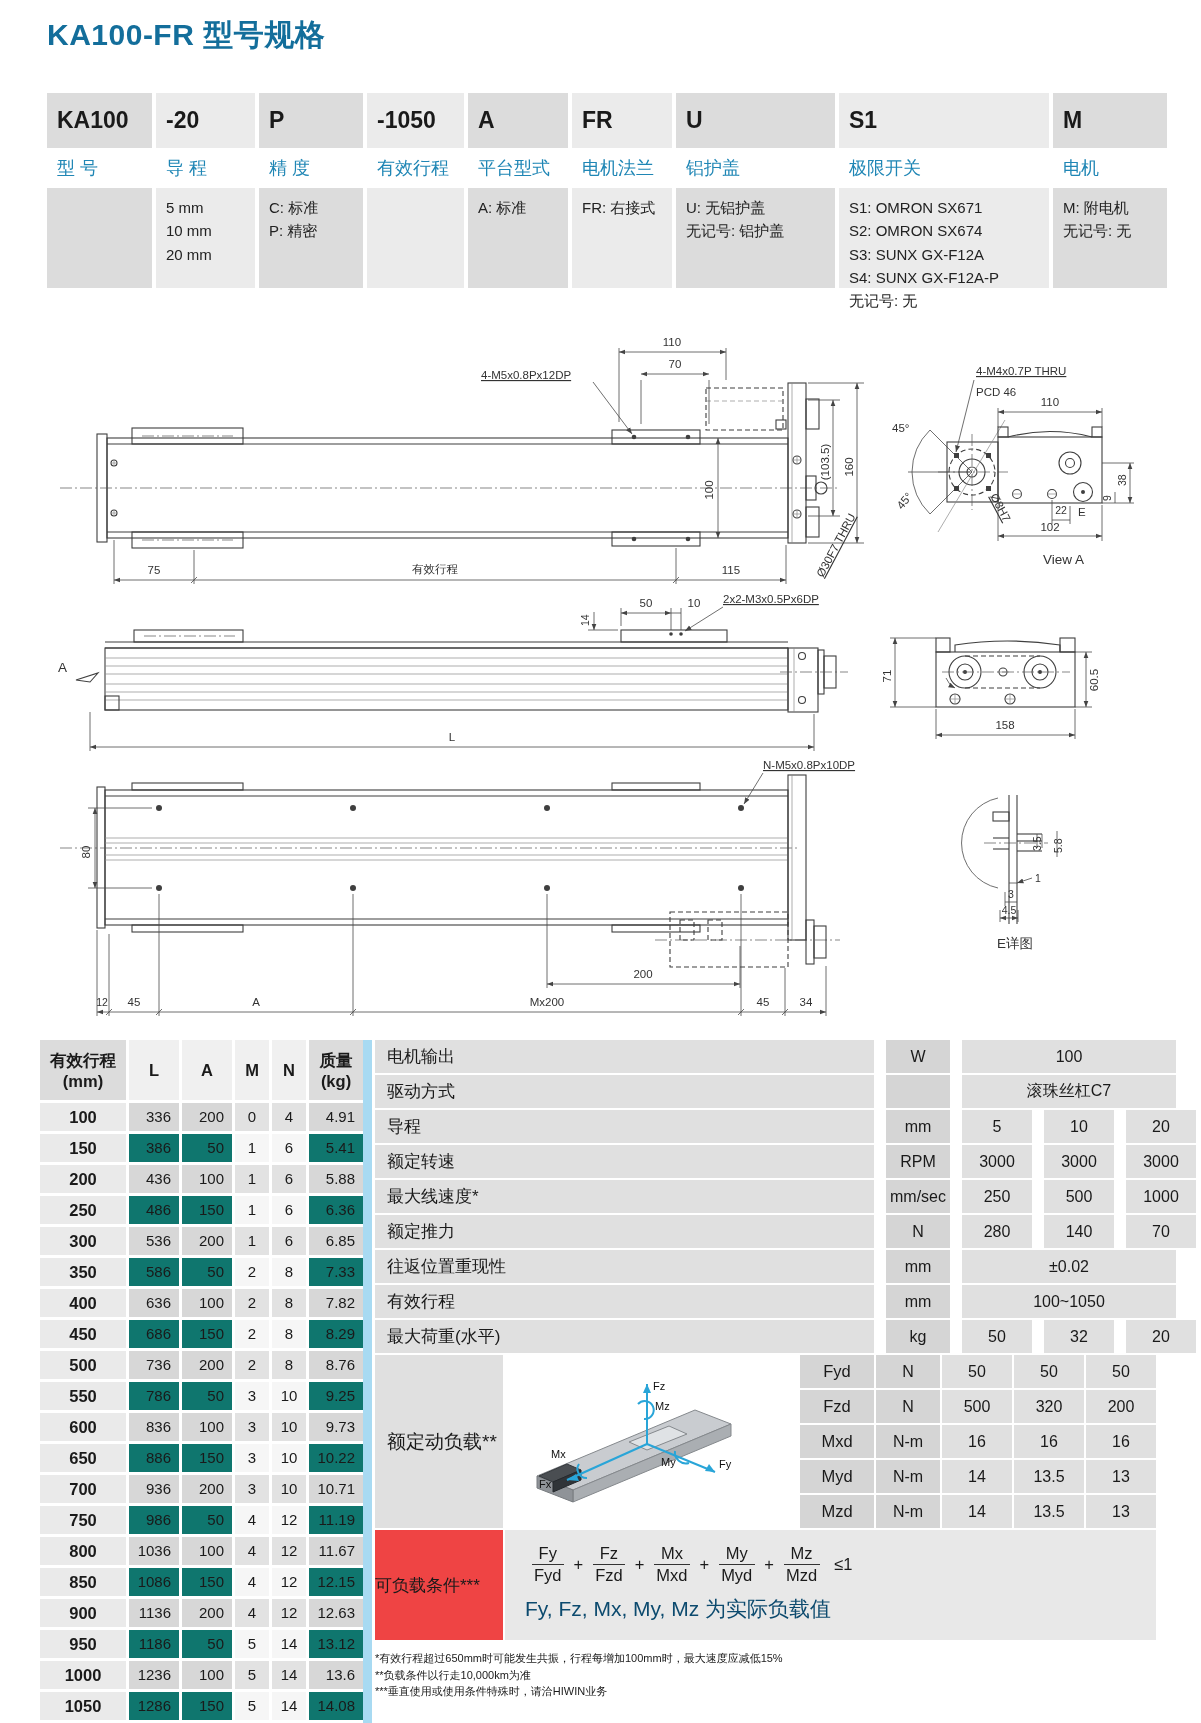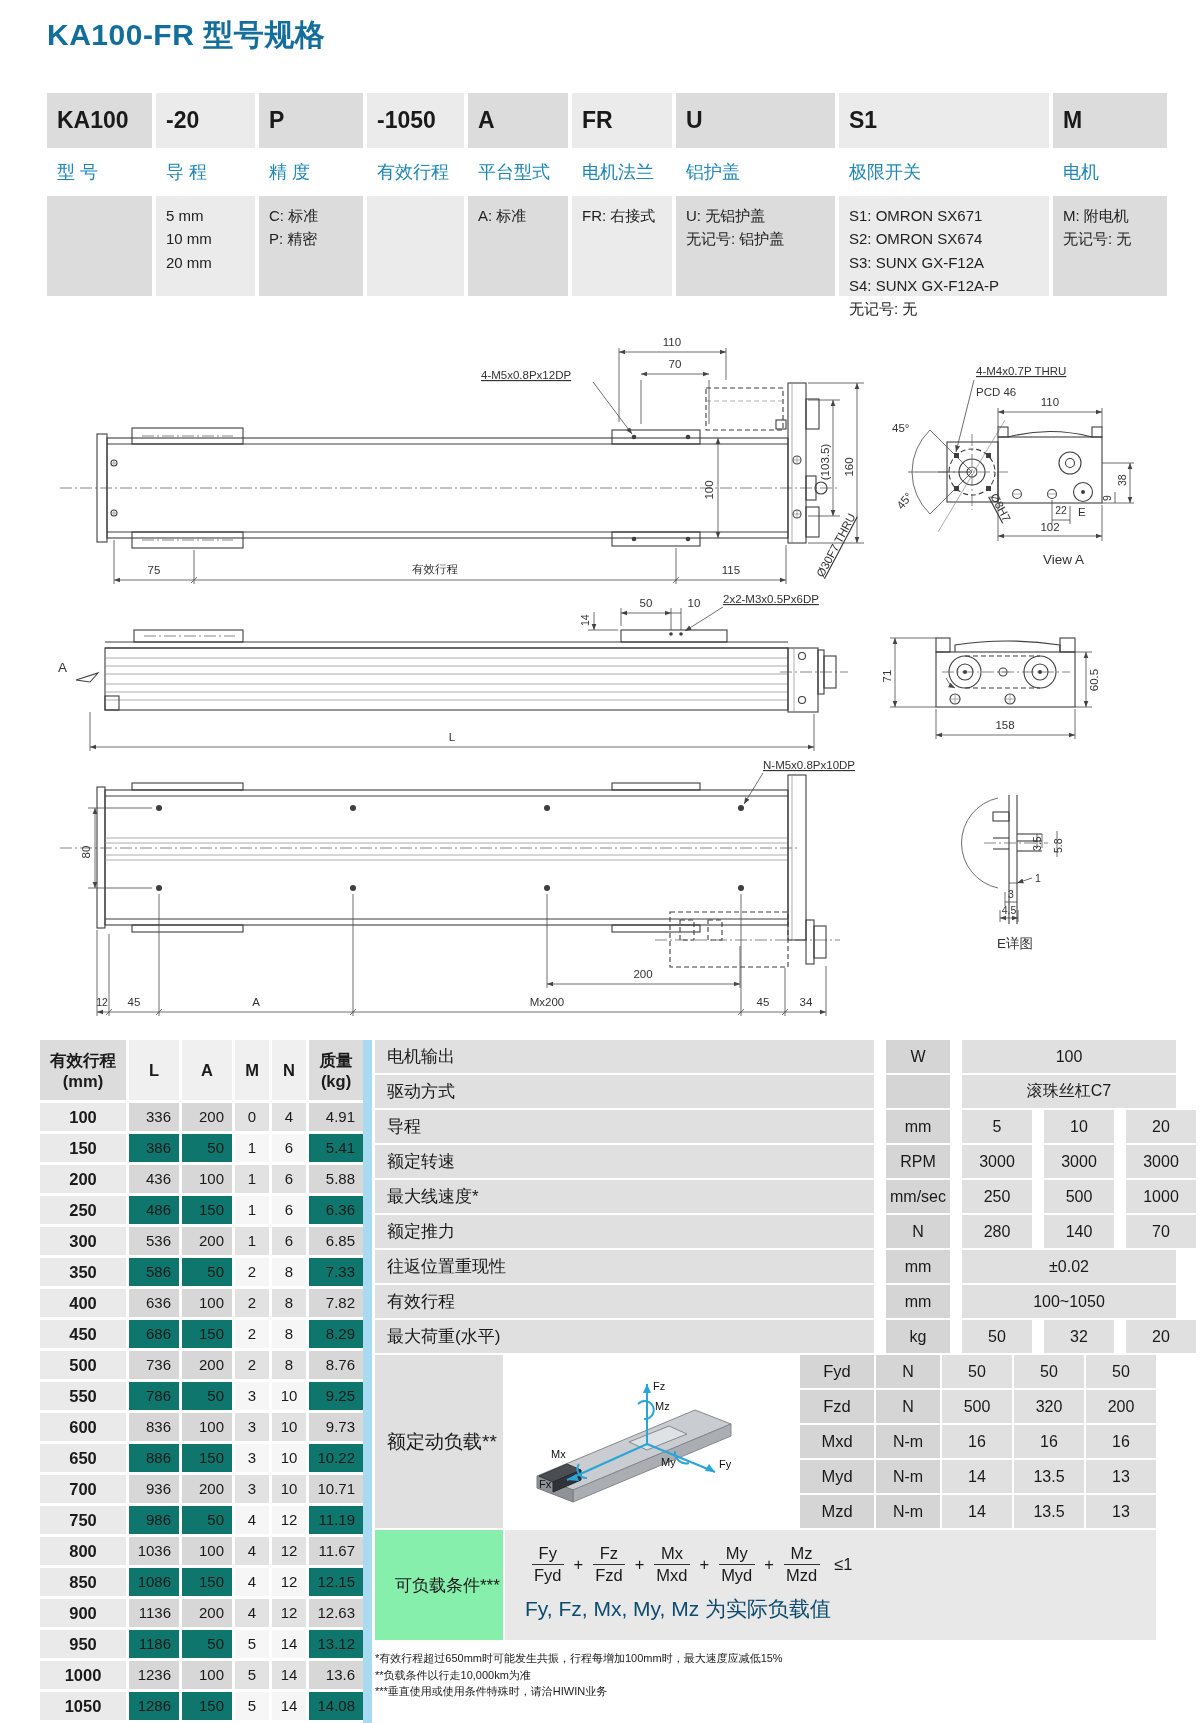--- a/index.html
+++ b/index.html
@@ -8,21 +8,21 @@
 
   
   .title { position:absolute; left:47px; top:7px; font-size:30px; font-weight:bold; color:#136e9b; letter-spacing:0.5px;margin-top:8px; }
 
   
   .model { position:absolute; left:47px; top:93px; width:1124px; display:grid;
            grid-template-columns:105px 99px 104px 97px 100px 100px 159px 210px 114px;
            grid-auto-rows:auto; column-gap:4px; }
   .m-code { height:55px; display:flex; align-items:center; padding-left:10px;
             font-size:23px; font-weight:bold; color:#1a1a1a; }
-  .m-label { height:48px; display:flex; align-items:center; padding-left:10px;
+  .m-label { height:40px; display:flex; align-items:center; padding-left:10px;
              font-size:18px; color:#1f86b5; background:#fff; }
   .m-opts { height:100px; padding:8px 4px 0 10px; font-size:15px; line-height:1.55;
             color:#222; white-space:pre-line; }
   .shadeA { background:#dcdcdc; }
   .shadeB { background:#ebebeb; }
 
   
   .draw { position:absolute; left:40px; top:300px; }
   svg .ln   { stroke:#3f3f3f; stroke-width:1.1; fill:none; }
   svg .thin { stroke:#8a8a8a; stroke-width:0.7; fill:none; }
@@ -64,21 +64,21 @@
   .spec .unit { background:#d5d5d5; }
   .spec .val { background:#e0e0e0; }
   .dyn { display:grid; grid-template-columns:128px 293px 356px; gap:2px; margin-bottom:2px; }
   .dyn .dlab { background:#e0e0e0; display:flex; align-items:center; padding-left:12px; font-size:19px; color:#1a1a1a; }
   .dyn .dimg { background:#ffffff; display:flex; align-items:center; justify-content:center; }
   .dyn-right .r { display:grid; grid-template-columns:74px 64px 70px 70px 70px; gap:2px; margin-bottom:2px; }
   .dyn-right .r:last-child { margin-bottom:0; }
   .dyn-right .cell { height:33px; }
   .dyn-right .sub { background:#d5d5d5; font-size:16.5px; }
   .cond { display:grid; grid-template-columns:128px 651px; gap:2px; margin-bottom:2px; }
-  .cond .clab { background:#86efac; display:flex; align-items:center; padding-left:20px; font-size:17px; color:#1a1a1a; }
+  .cond .clab { background:#ef4444; display:flex; align-items:center; padding-left:0; font-size:17px; color:#1a1a1a; }
   .cond .cbody { background:#e8e8e8; padding:14px 0 10px 20px; height:110px; }
   .formula { display:flex; align-items:center; font-size:16.5px; color:#1a1a1a; }
   .frac { display:inline-flex; flex-direction:column; align-items:center; margin:0 2px; }
   .frac .fn { padding:0 7px 1px 7px; border-bottom:1.5px solid #333; }
   .frac .fd { padding:1px 7px 0 7px; }
   .fplus { margin:0 3px; }
   .fleq { margin-left:8px; }
   .formula-note { margin-top:10px; font-size:21px; color:#0c4a6e; }
   .footnotes { margin-top:10px; font-size:11px; line-height:1.5; color:#1a1a1a; }
 

